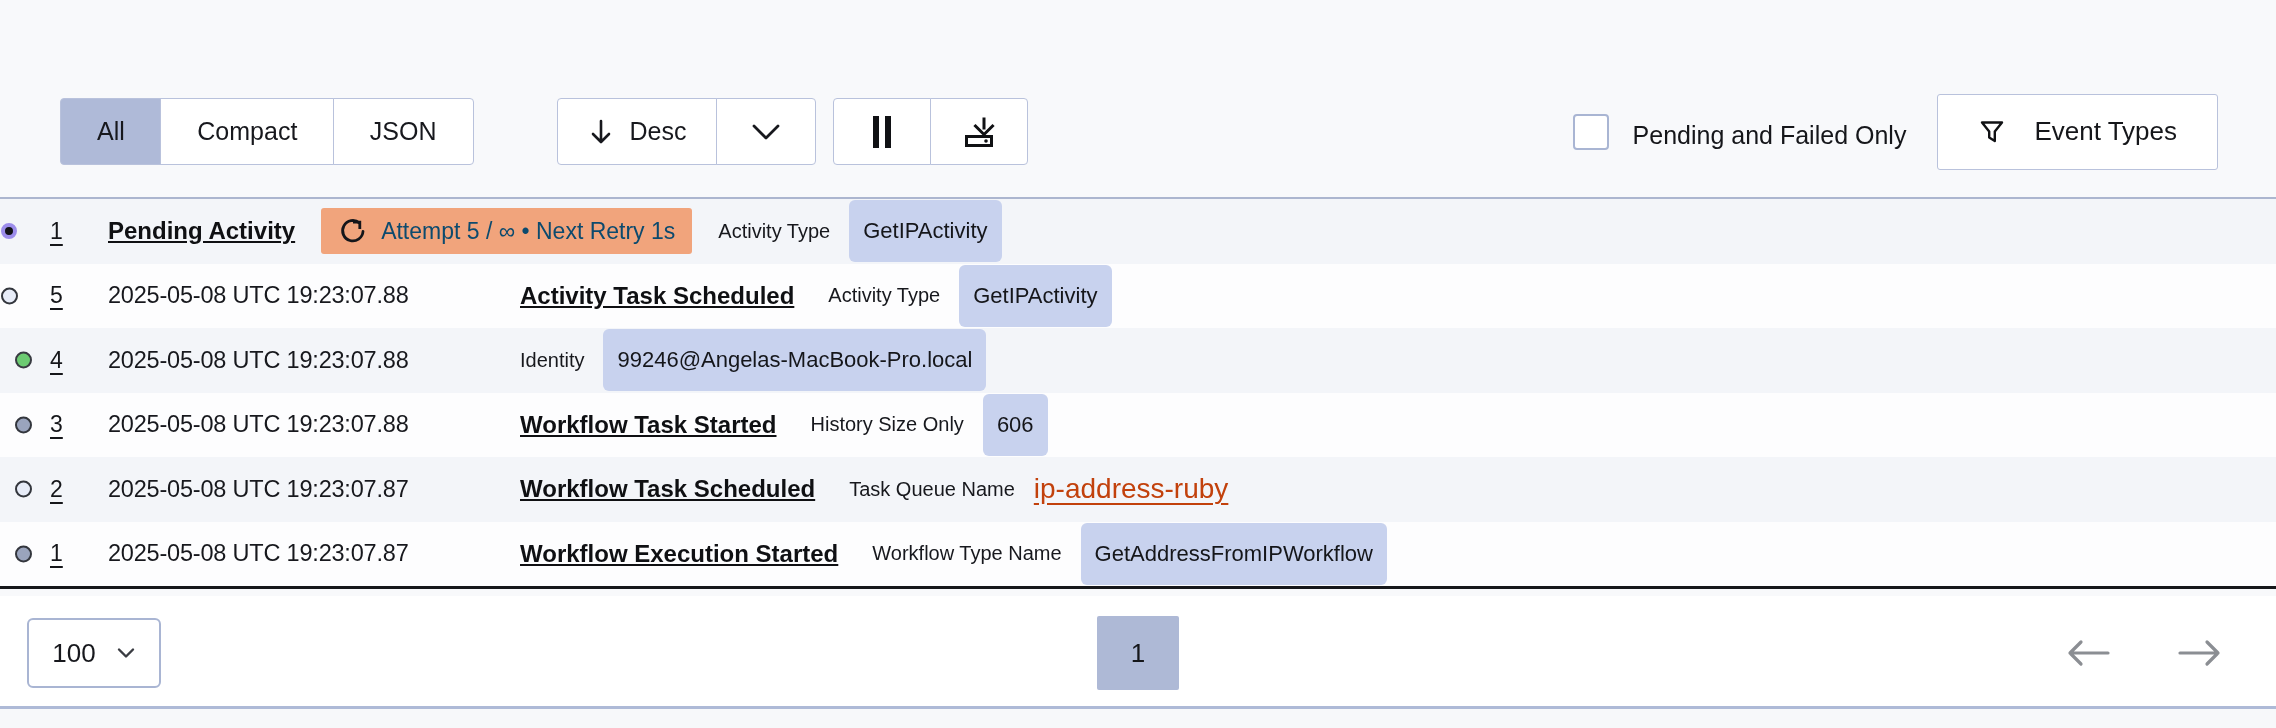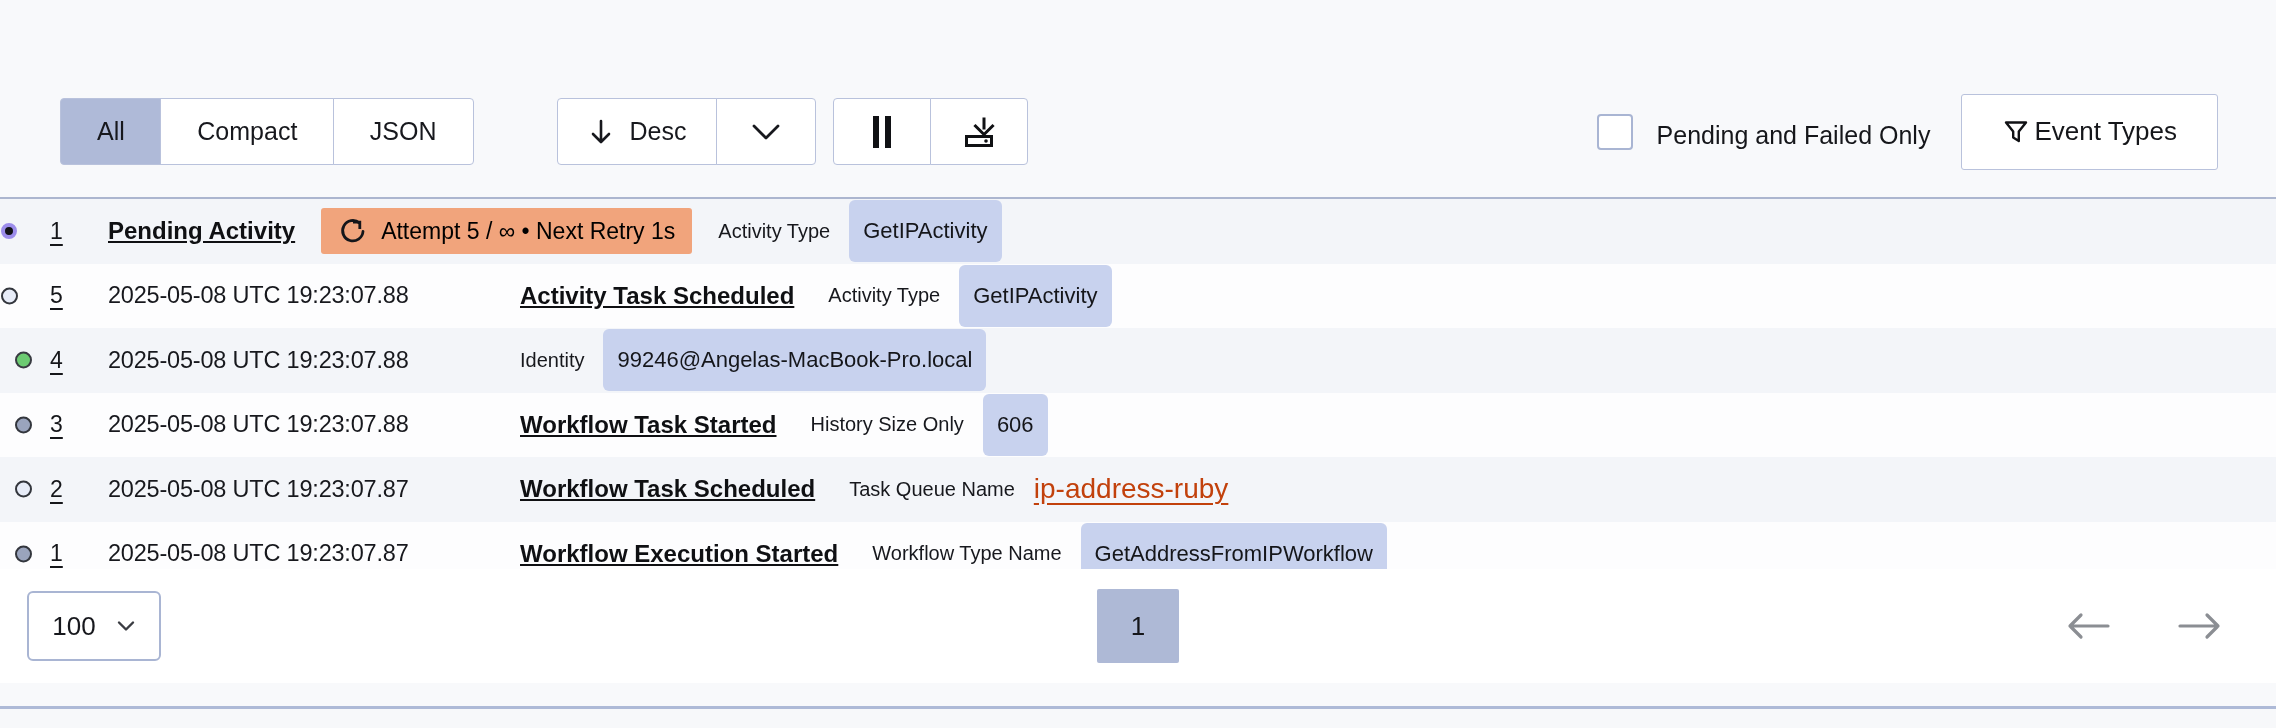--- a/index.html
+++ b/index.html
@@ -27,21 +27,21 @@
   .bar-btn:first-child { margin-left:0; border-radius:4px 0 0 4px;justify-content:center; }
   .bar-btn:last-child  { border-radius:0 4px 4px 0; }
   .sort-btn { padding:0 30px; }
   .chev-btn { width:100px; }
   .sq-btn { width:98px; }
 
   .toolbar-spacer { flex:1; }
   .checkbox-wrap { display:flex; align-items:flex-end; gap:24px; cursor:pointer; }
   .checkbox { width:36px; height:36px; background:#FFFFFF; border:2.5px solid #A9B5D3; border-radius:4px; }
   .checkbox-label { font-size:25px; color:#15161A; }
-  .event-types-btn { margin-left:31px; height:76px; padding:0 40px; display:flex; align-items:center; gap:4px;
+  .event-types-btn { margin-left:31px; height:76px; padding:0 40px; display:flex; align-items:center; gap:28px;
                      background:#FFFFFF; border:1.5px solid #B9C2DC; border-radius:3px;
                      font-size:26px; color:#15161A; cursor:pointer; }
 
   
   .event-table { position:absolute; top:197px; left:0; right:0; height:392px;
                  border-top:2px solid #ACB6CF; border-bottom:3px solid #16171B; background:#FDFDFE; }
   .rail-dashed { position:absolute; left:10px; top:0; width:5px; height:102px;
                  background:repeating-linear-gradient(to bottom,#EFA97F 0 9px,transparent 9px 17px); }
   .rail-line { position:absolute; left:22px; top:6px; width:9px; height:381px; background:#4B50D0; }
 
@@ -56,27 +56,27 @@
   .m-light { width:17px; height:17px; background:#E7ECF8; border:2.5px solid #33363D; }
   .m-green { width:17px; height:17px; background:#6CCB72; border:2.5px solid #383B42; }
   .m-gray  { width:17px; height:17px; background:#9AA4BD; border:2.5px solid #33363D; }
 
   .evt-num { width:28px; margin-right:30px; font-size:23px; color:#15161A;
              text-decoration:underline; text-underline-offset:5px; cursor:pointer; }
   .evt-time { width:412px; font-size:23.5px; color:#17181D; letter-spacing:-0.2px; }
   .evt-name { font-size:24px; font-weight:700; color:#0F1013; margin-right:34px; white-space:nowrap;text-decoration:underline; }
   .event-row.pending .evt-name { margin-right:26px; }
   .retry-badge { display:inline-flex; align-items:center; gap:15px; background:#F1A47C;
-                 padding:9px 17px; border-radius:3px; font-size:23px; color:#000000; margin-right:26px; }
+                 padding:9px 17px; border-radius:3px; font-size:23px; color:#0c4a6e; margin-right:26px; }
   .evt-label { font-size:20px; color:#17181D; margin-right:19px; white-space:nowrap; }
   .evt-badge { background:#C8D2EE; border-radius:6px; padding:18px 14px; font-size:22px; color:#15161A; white-space:nowrap; }
   .evt-link { font-size:28px; color:#c2410c; text-decoration:underline; text-underline-offset:5px; cursor:pointer; white-space:nowrap; }
 
   
-  .footer { position:absolute; top:569px; left:0; right:0; height:114px; background:#FFFFFF;
+  .footer { position:absolute; top:596px; left:0; right:0; height:114px; background:#FFFFFF;
             display:flex; align-items:center; }
   .page-size-select { margin-left:27px; width:134px; height:70px; background:#FFFFFF;
                       border:2px solid #A9B5D3; border-radius:6px; display:flex; align-items:center;
                       justify-content:center; gap:20px; font-size:26px; cursor:pointer; }
   .pager-center { position:absolute; left:0; right:0; display:flex; justify-content:center; }
   .page-btn { width:82px; height:74px; background:#AEB9D6; border:none; border-radius:2px;
               font-size:26px; color:#15161A; display:flex; align-items:center; justify-content:center; cursor:pointer; }
   .pager-arrows { margin-left:auto; margin-right:52px; display:flex; gap:64px; z-index:2; }
   .arrow-btn { background:none; border:none; cursor:pointer; display:flex; align-items:center; }
 

